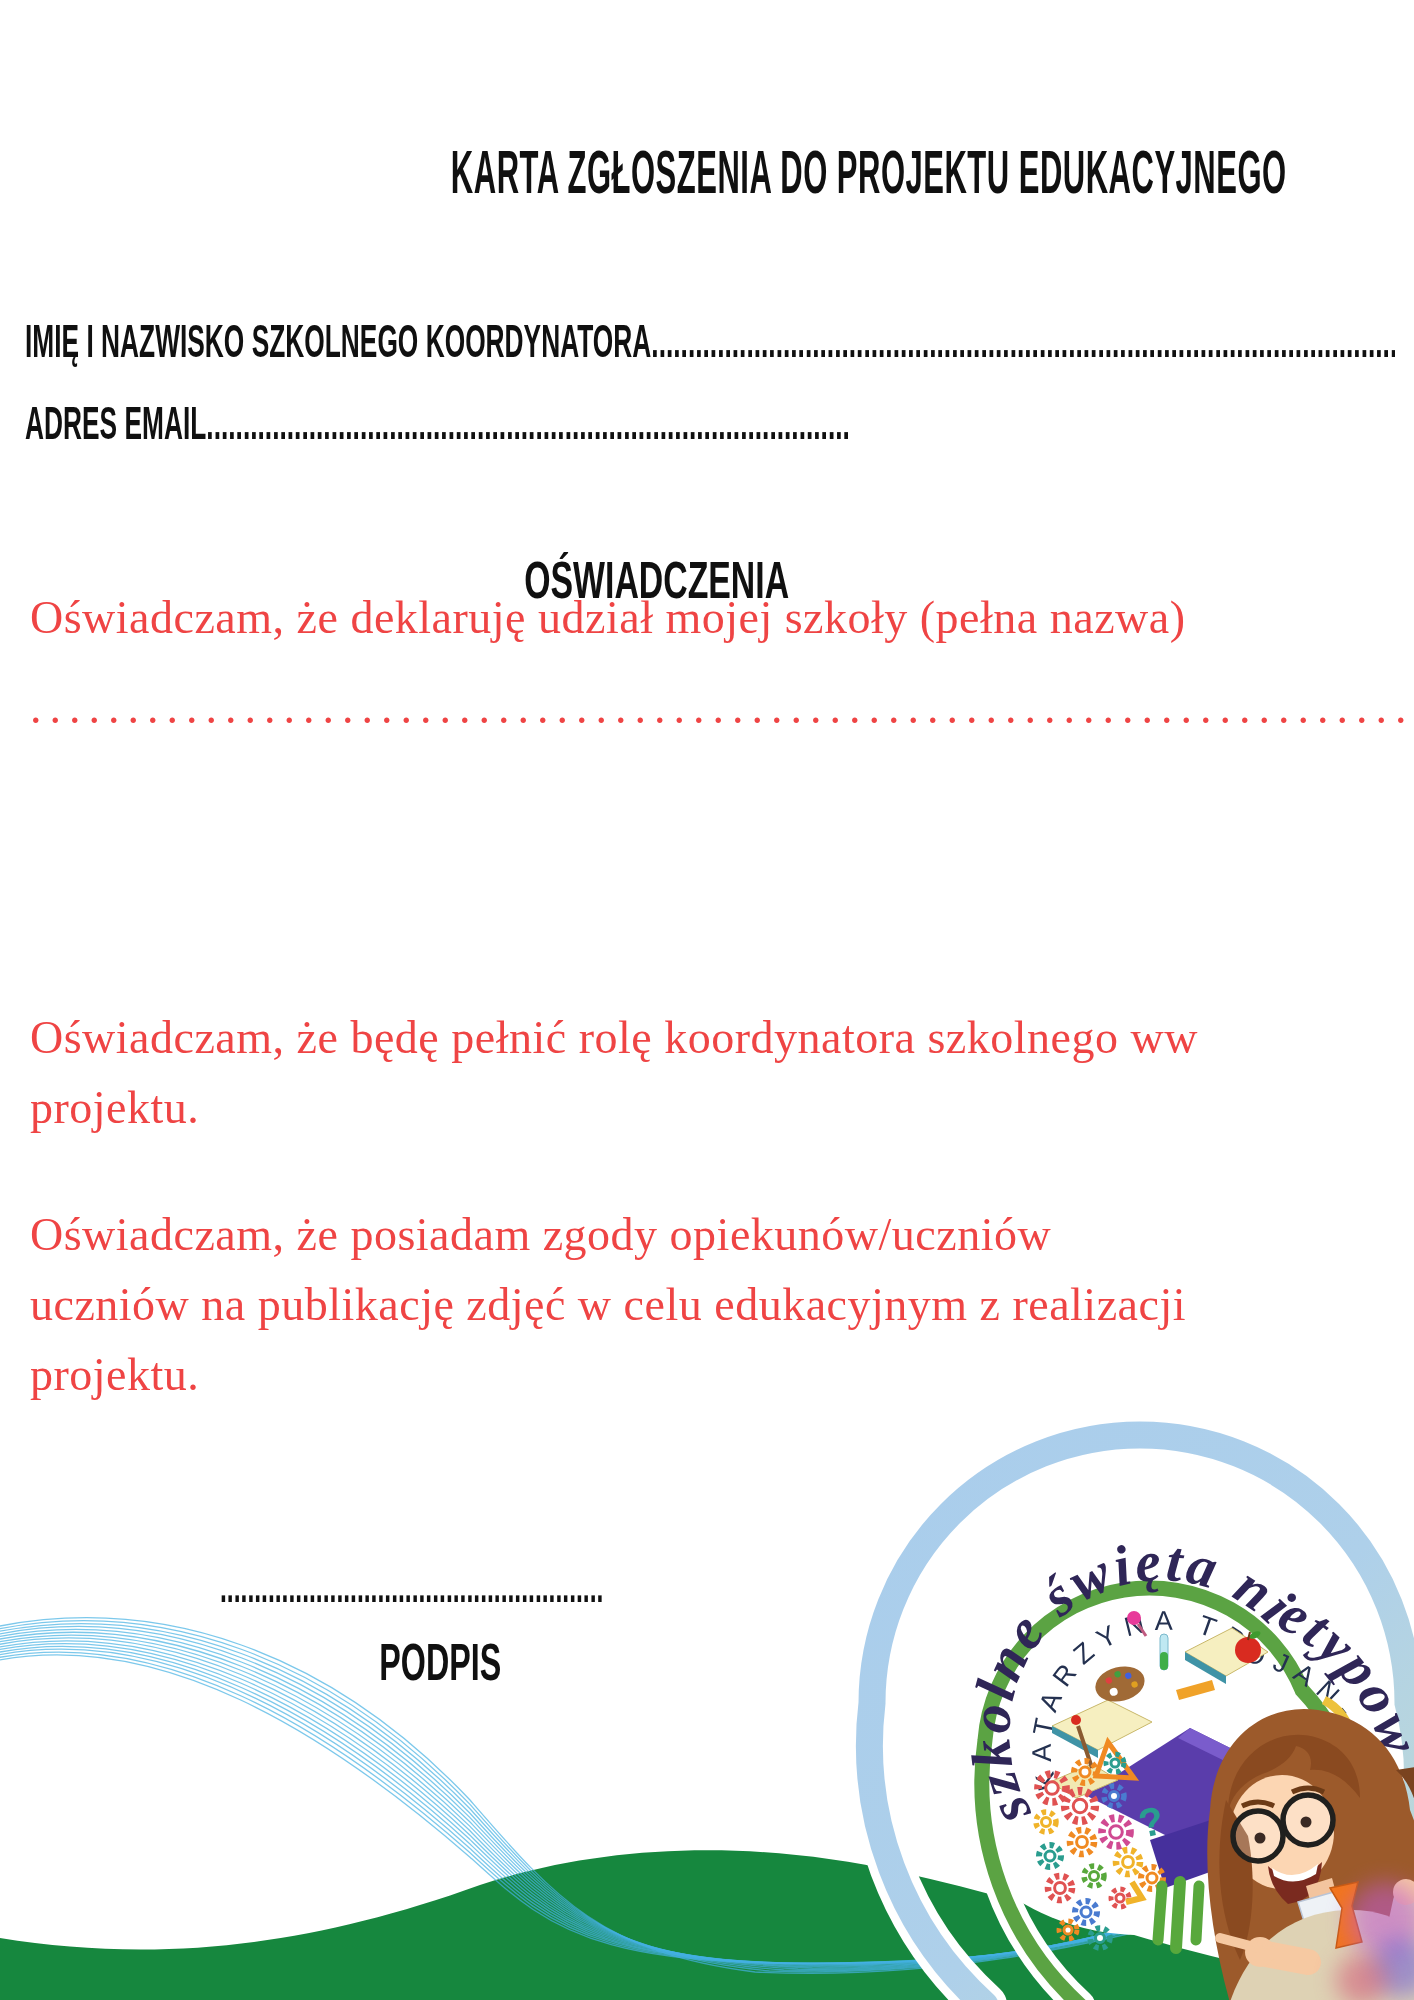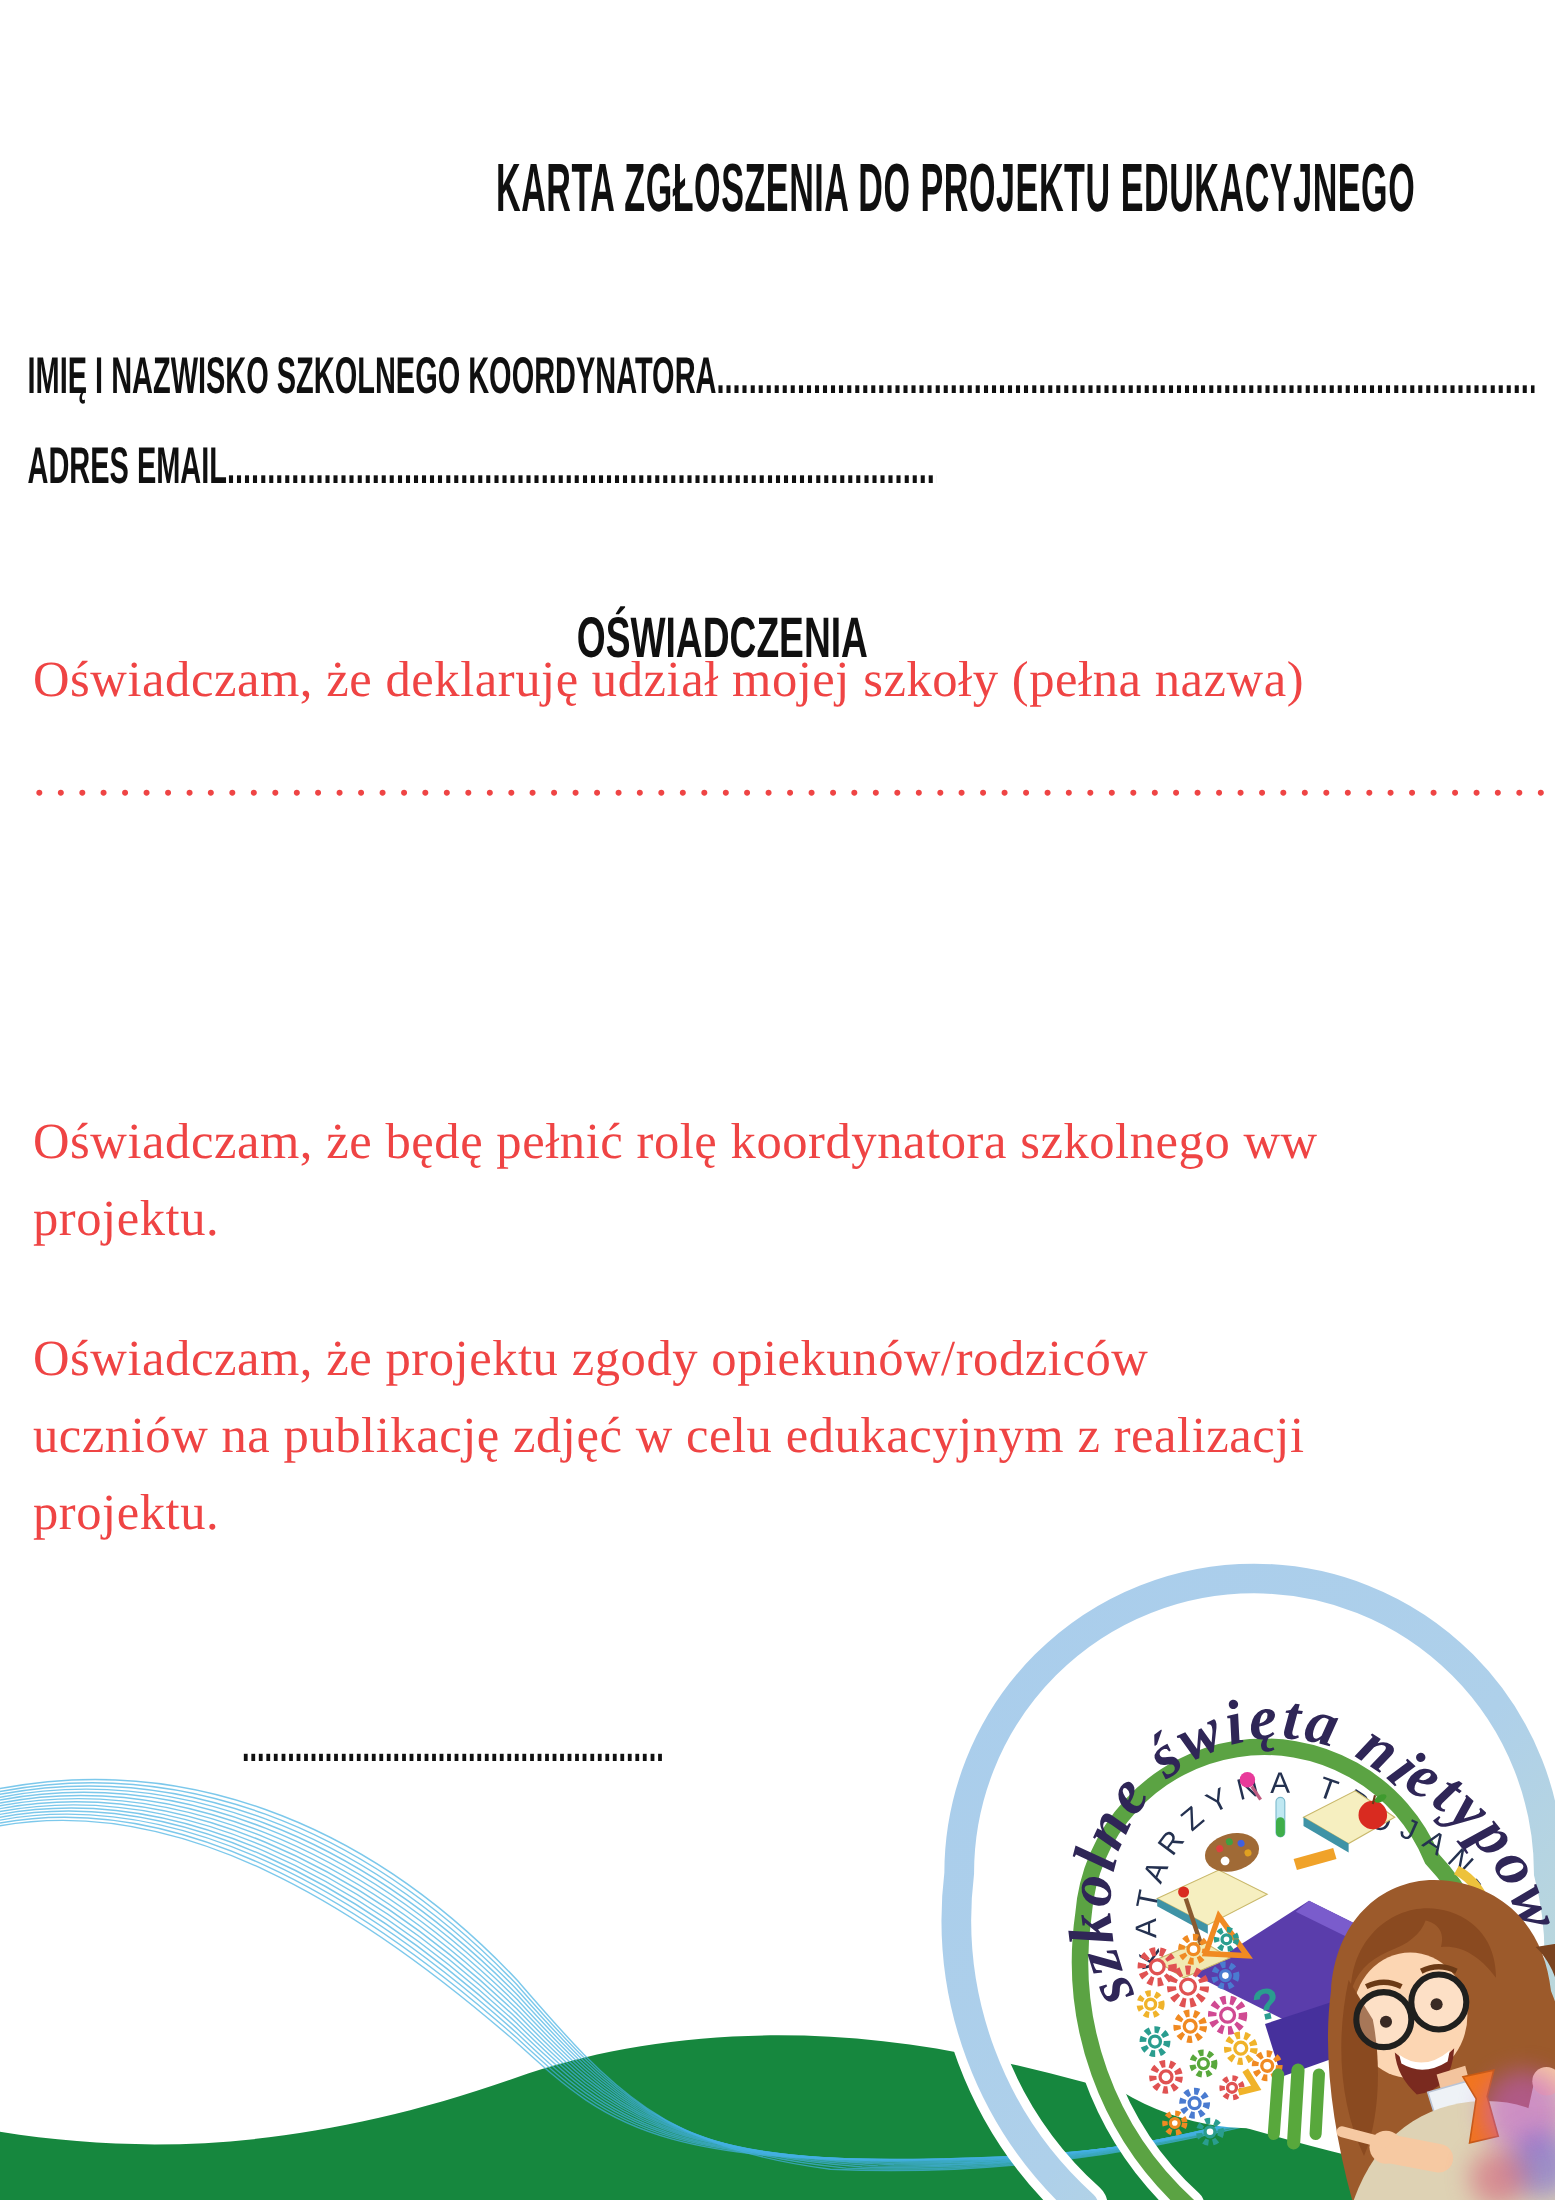--- a/index.html
+++ b/index.html
@@ -241,21 +241,24 @@
   </div>
 
   <div class="abs decl-head">
     <span class="cond">OŚWIADCZENIA</span>
   </div>
 
   <div class="abs body-line" style="top:591px">Oświadczam, że deklaruję udział mojej szkoły (pełna nazwa)</div>
   <div class="abs body-line dots-line" style="top:681px">..............................................................................</div>
   <div class="abs body-line" style="top:1011px">Oświadczam, że będę pełnić rolę koordynatora szkolnego ww</div>
   <div class="abs body-line" style="top:1081px">projektu.</div>
-  <div class="abs body-line" style="top:1208px">Oświadczam, że projektu zgody opiekunów/rodziców</div>
+  <div class="abs body-line" style="top:1208px">Oświadczam, że posiadam zgody opiekunów/uczniów</div>
   <div class="abs body-line" style="top:1278px">uczniów na publikację zdjęć w celu edukacyjnym z realizacji</div>
   <div class="abs body-line" style="top:1348px">projektu.</div>
 
   <div class="abs sig-dots">
     <span class="cond">........................................................</span>
   </div>
+  <div class="abs sig-label">
+    <span class="cond">PODPIS</span>
+  </div>
 
 </div>
 
 </body></html>

